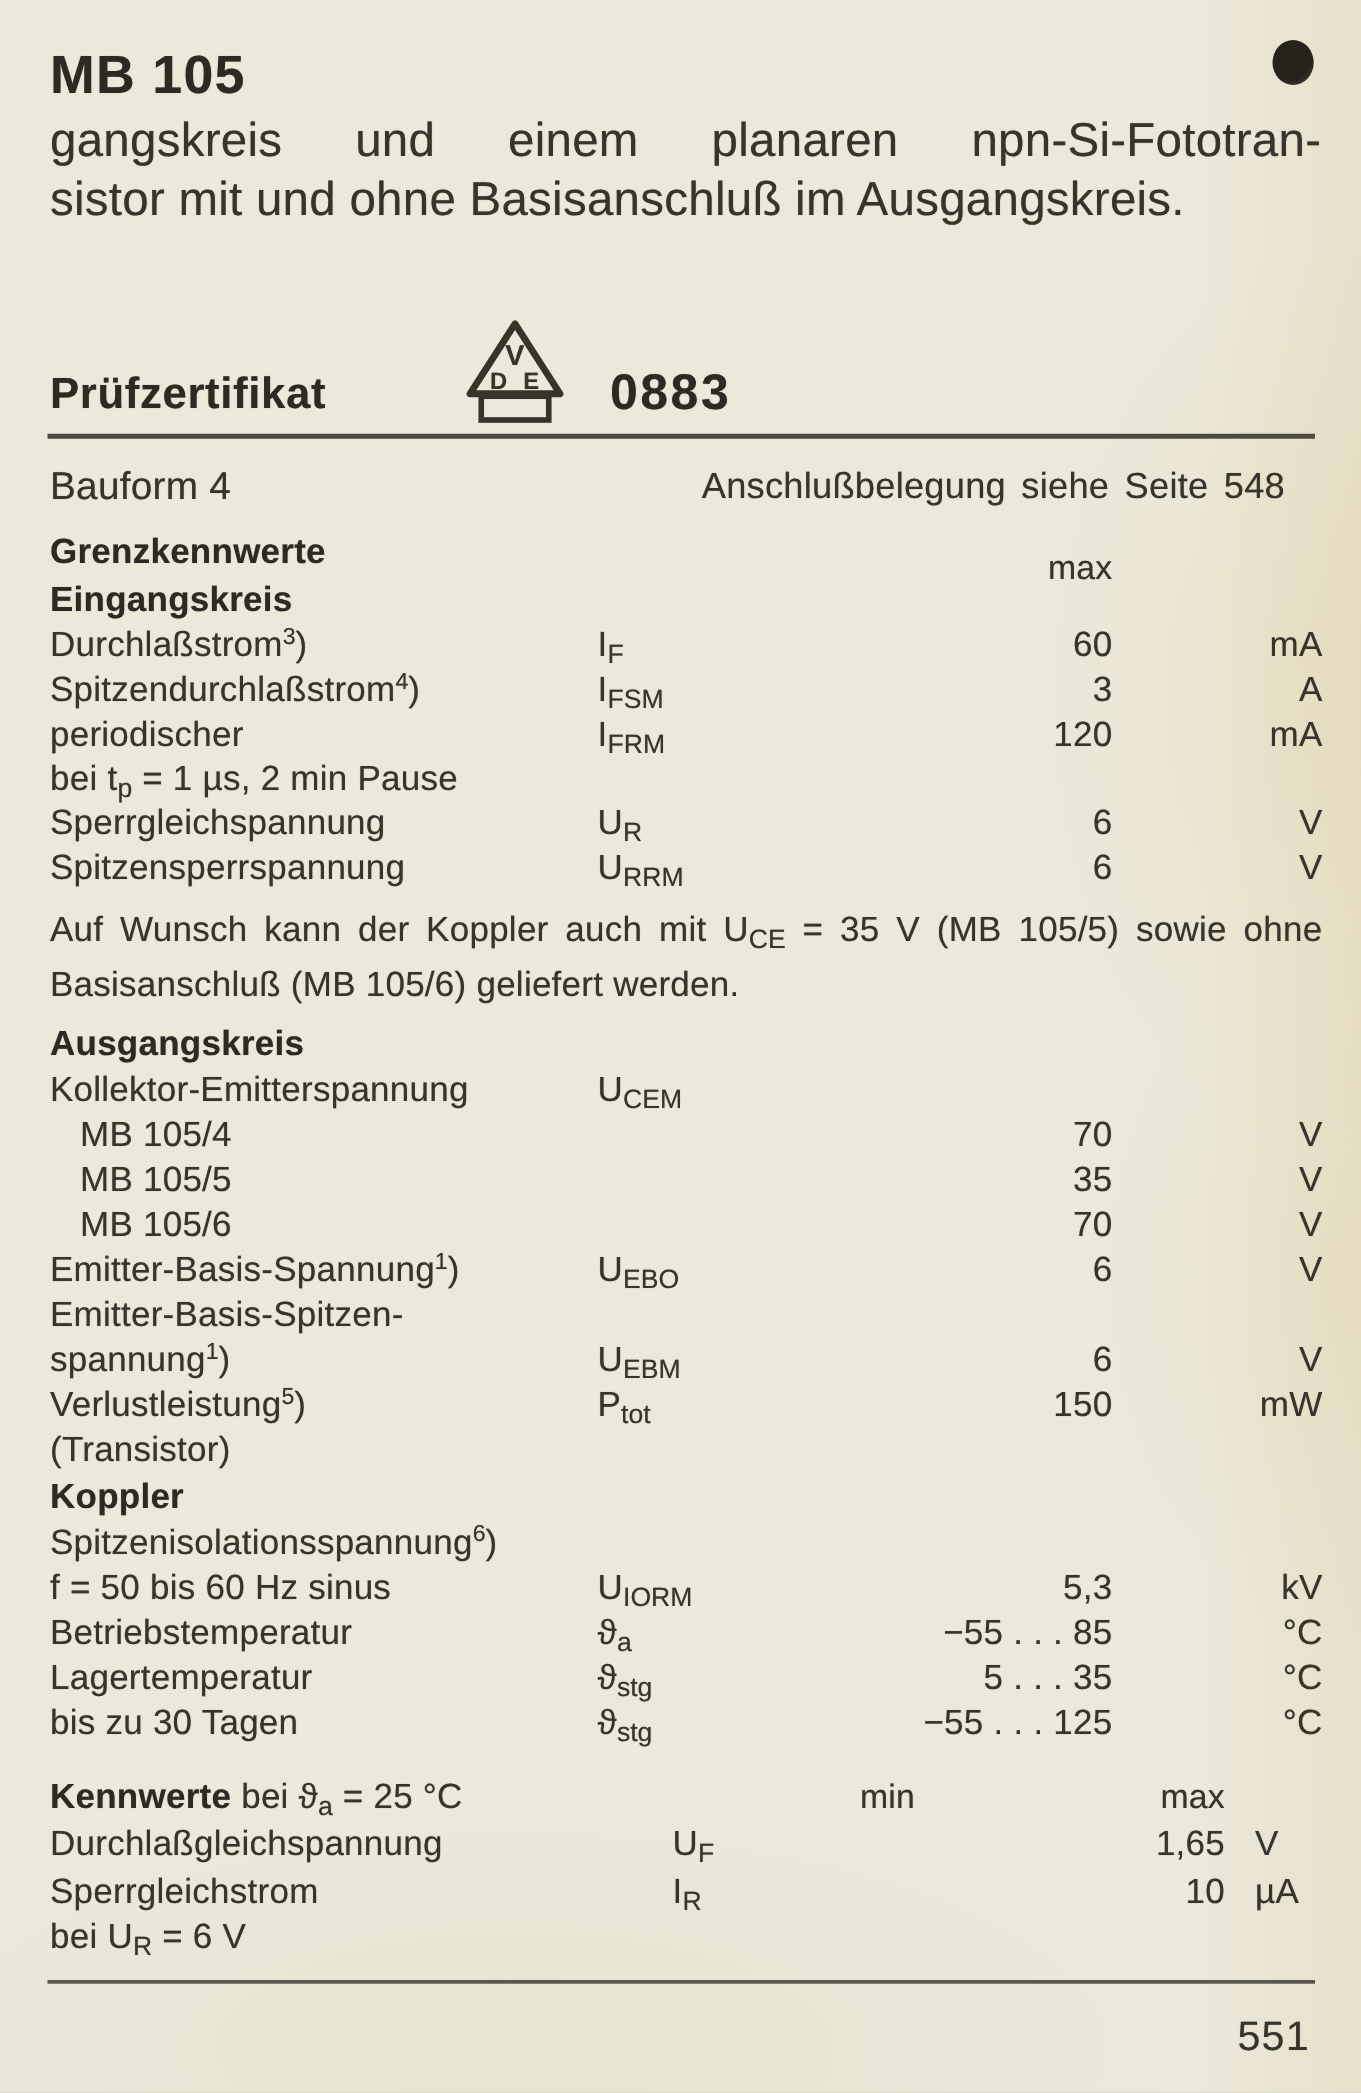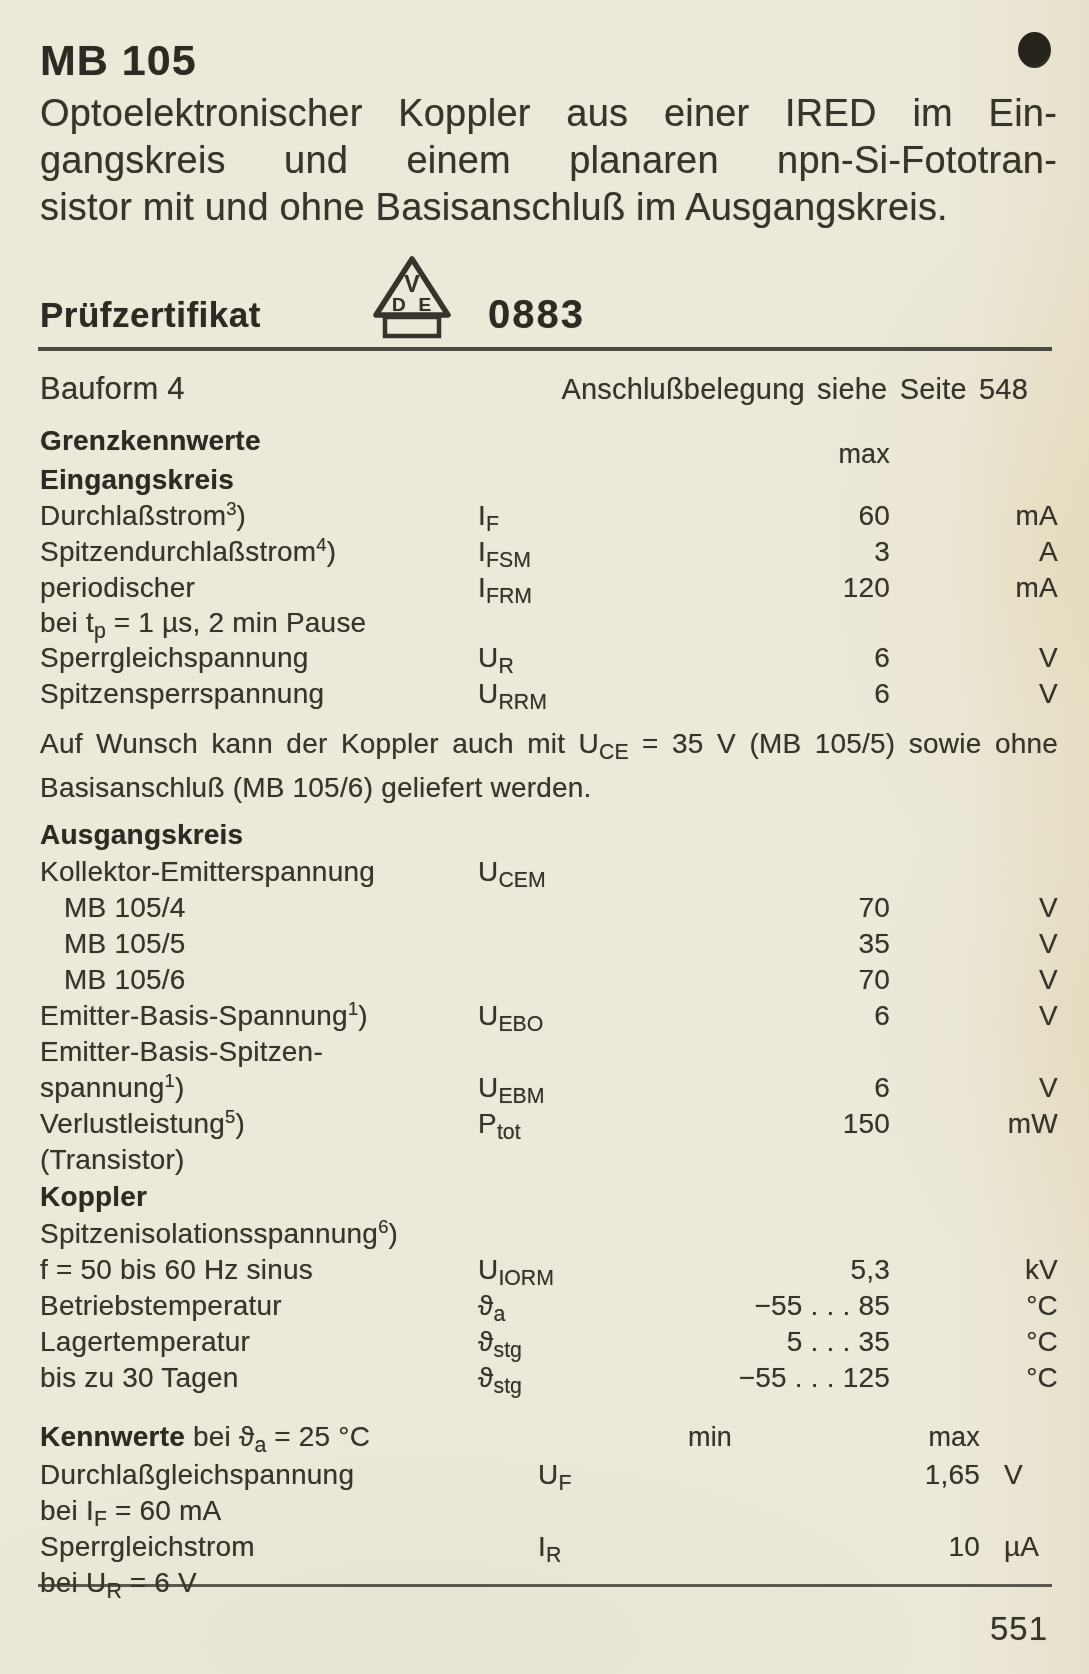--- a/index.html
+++ b/index.html
@@ -83,21 +83,20 @@
 </head>
 <body>
 
 <div class="page">
 
   <div class="reg-dot"></div>
 
   <div class="part-number">MB 105</div>
 
   <div class="description">
-    <div class="jline">Optoelektronischer Koppler aus einer IRED im Ein-</div>
     <div class="jline">gangskreis und einem planaren npn-Si-Fototran-</div>
     <div class="lastline">sistor mit und ohne Basisanschluß im Ausgangskreis.</div>
   </div>
 
   <div class="cert-label">Prüfzertifikat</div>
 
   <svg class="vde-logo" viewBox="0 0 80 88">
     <path d="M40 5 L76 61 L4 61 Z" fill="none" stroke="#37342c" stroke-width="5.5" stroke-linejoin="round"></path>
     <rect x="13" y="63" width="54" height="19" fill="none" stroke="#37342c" stroke-width="4.5"></rect>
     <text x="40" y="38" text-anchor="middle" font-family="Liberation Sans, DejaVu Sans, sans-serif" font-weight="700" font-size="23" fill="#37342c">V</text>
@@ -276,27 +275,20 @@
       <div class="cell cunit"></div>
     </div>
     <div>
         <div class="crow ">
           <div class="cell lab">Durchlaßgleichspannung</div>
           <div class="cell csym">U<sub>F</sub></div>
           <div class="cell cmin"></div>
           <div class="cell cmax">1,65</div>
           <div class="cell cunit">V</div>
         </div>
-        <div class="crow cond">
-          <div class="cell lab">bei I<sub>F</sub> = 60 mA</div>
-          <div class="cell csym"></div>
-          <div class="cell cmin"></div>
-          <div class="cell cmax"></div>
-          <div class="cell cunit"></div>
-        </div>
         <div class="crow ">
           <div class="cell lab">Sperrgleichstrom</div>
           <div class="cell csym">I<sub>R</sub></div>
           <div class="cell cmin"></div>
           <div class="cell cmax">10</div>
           <div class="cell cunit">µA</div>
         </div>
         <div class="crow cond">
           <div class="cell lab">bei U<sub>R</sub> = 6 V</div>
           <div class="cell csym"></div>

